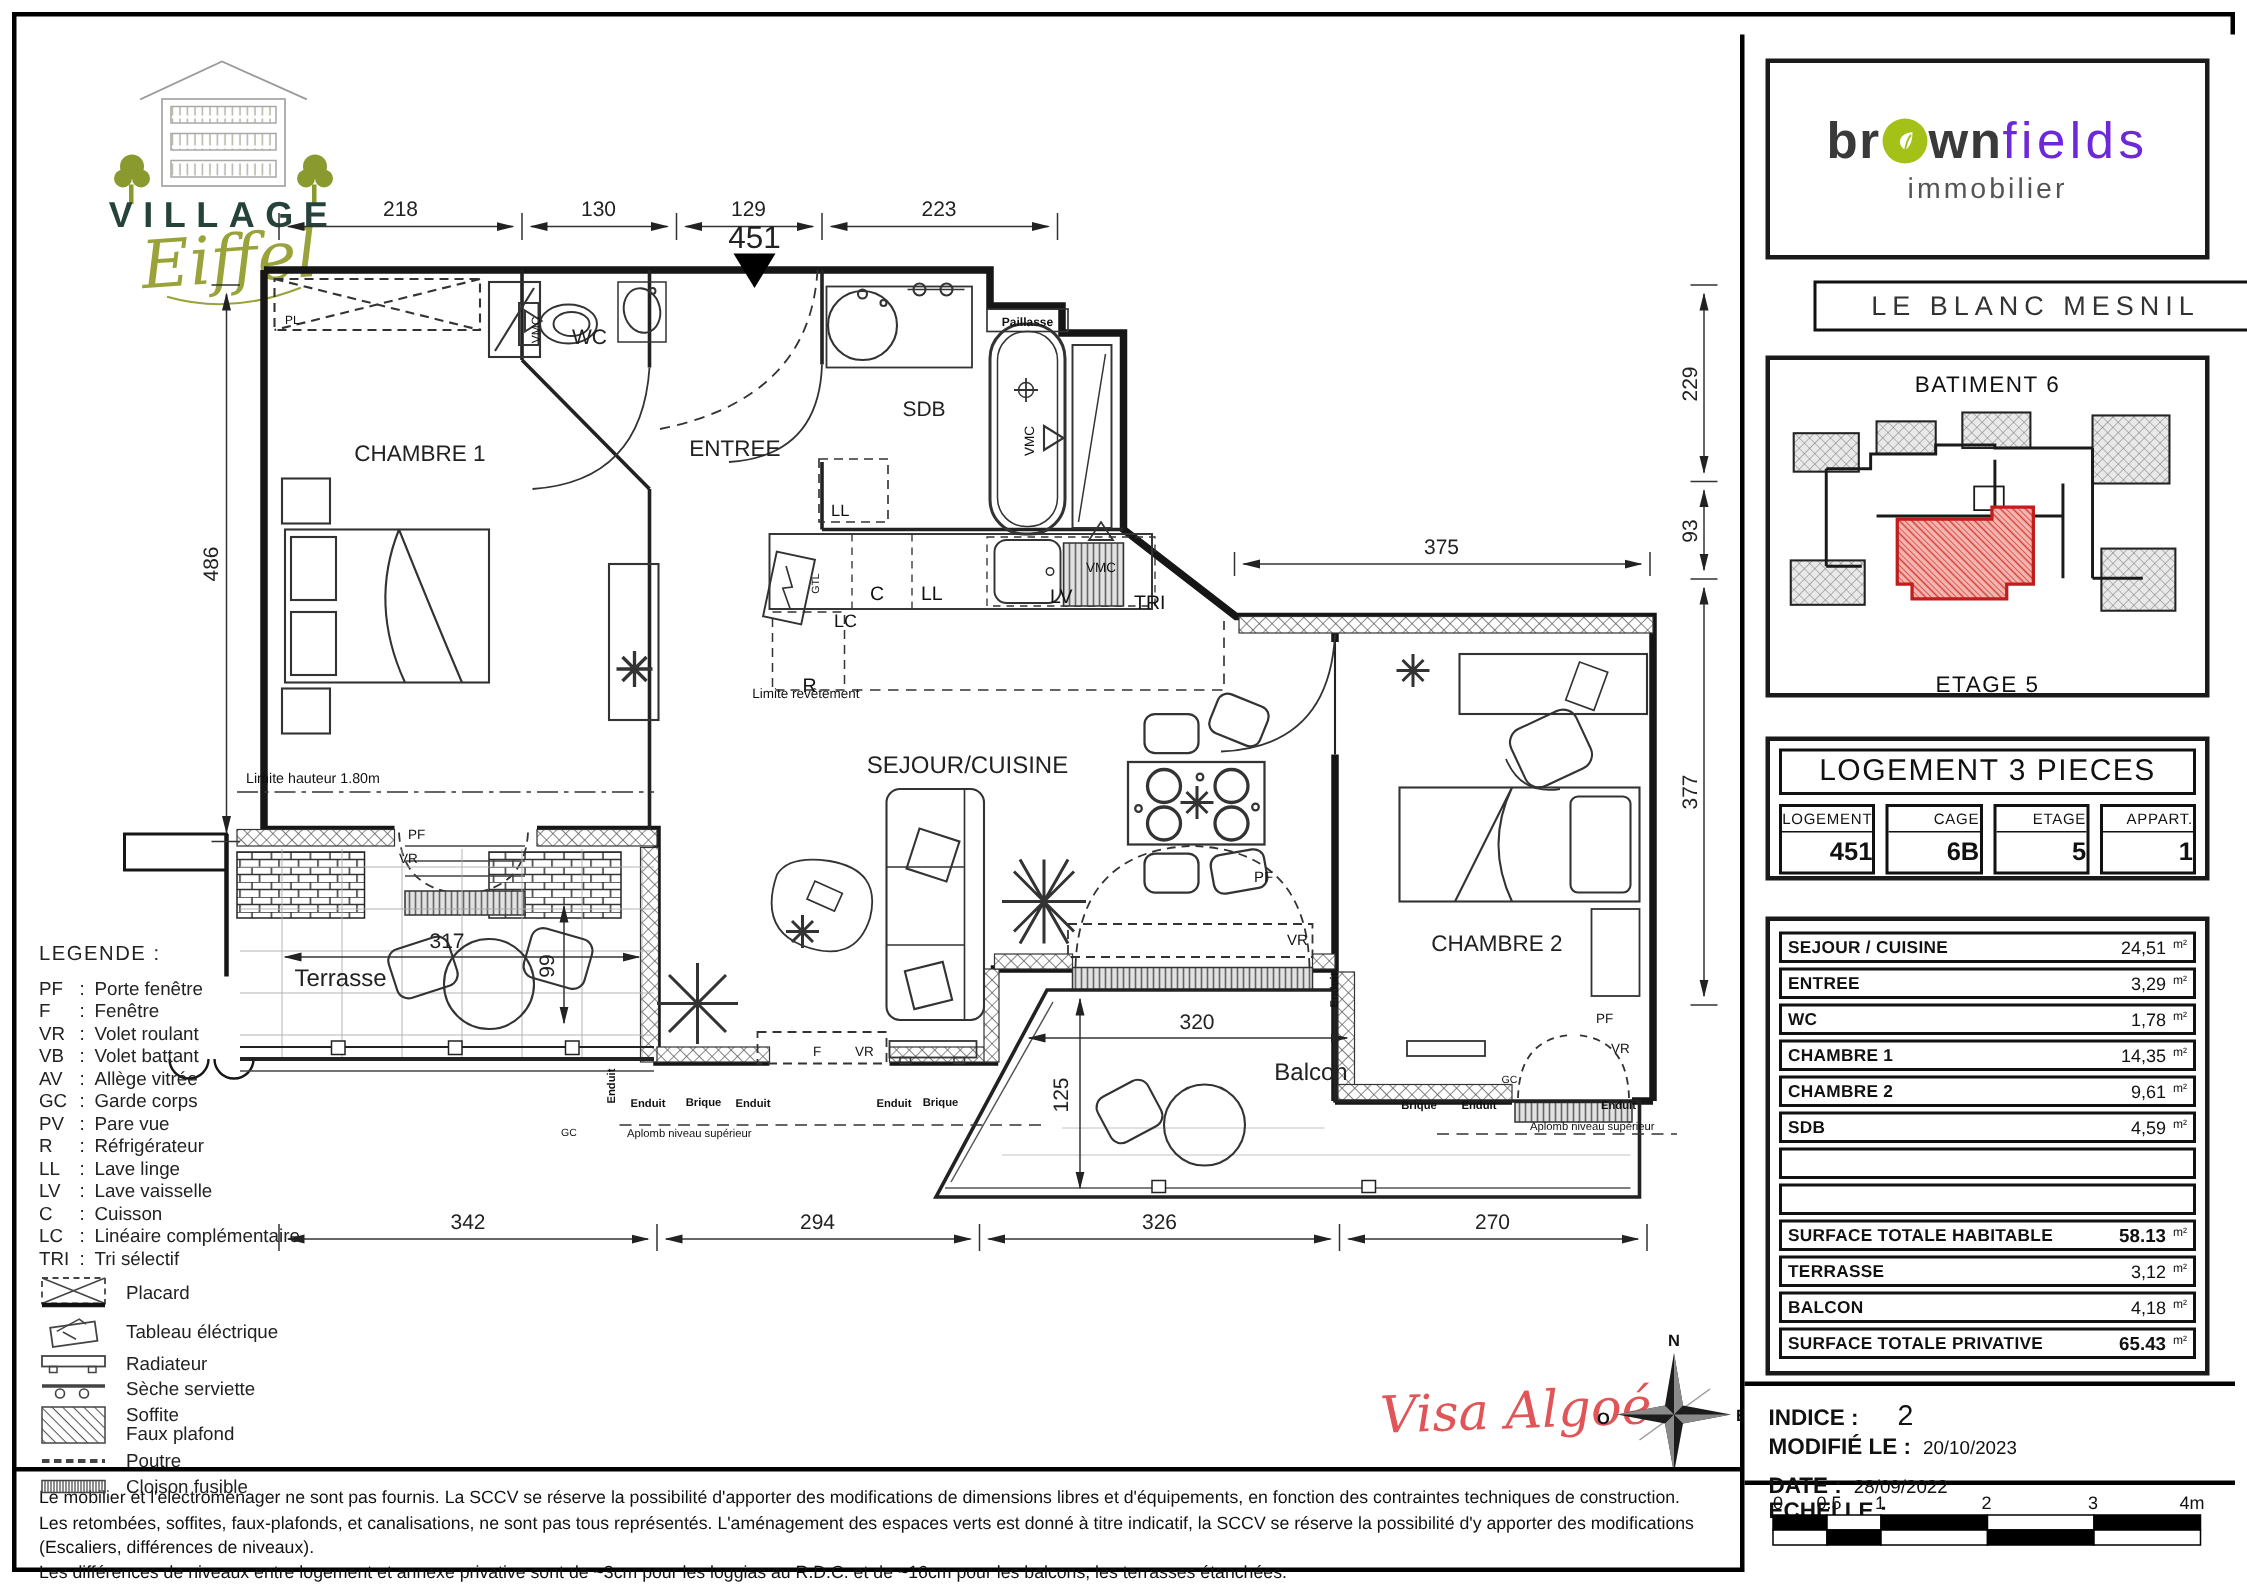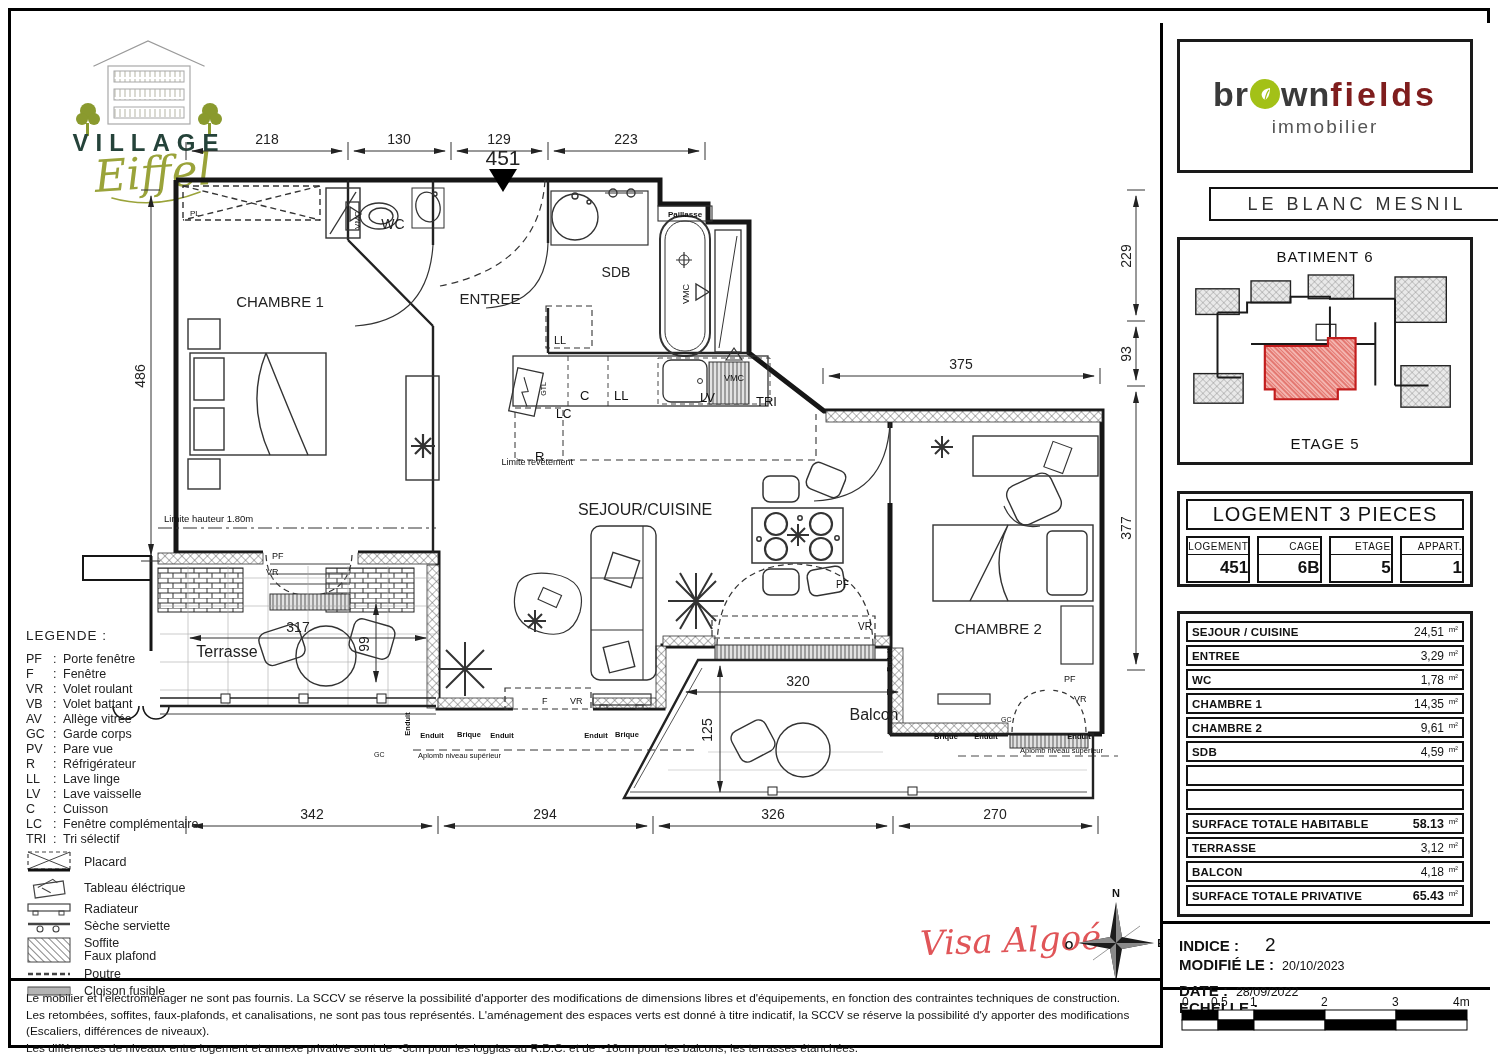--- a/index.html
+++ b/index.html
@@ -17,27 +17,27 @@
   .lg-sym svg{flex:none;margin-right:12px;}
   .lg-sym .two{line-height:13px;}
   
   .rpanel{position:absolute;top:23px;right:8px;bottom:8px;width:327px;border-left:3px solid #000;background:#fff;}
   .rbox{position:absolute;left:14px;width:296px;box-sizing:border-box;background:#fff;}
   .logo-box{top:16px;height:134px;border:3px solid #1a1a1a;display:flex;flex-direction:column;align-items:center;justify-content:center;}
   .bf-line{font-size:34px;letter-spacing:1px;display:flex;align-items:center;}
   .bf-b{font-weight:bold;color:#3a3a3a;}
   .bf-o{display:inline-block;width:30px;height:30px;border-radius:50%;background:#a3c117;position:relative;margin:0 1px;}
   .bf-o svg{position:absolute;left:5px;top:5px;}
-  .bf-t{font-weight:700;color:#7f1d1d;letter-spacing:3px;}
+  .bf-t{font-weight:400;color:#6d28d9;letter-spacing:3px;}
   .bf-sub{font-size:19px;color:#555;letter-spacing:2px;margin-top:2px;}
   .city-box{top:164px;height:34px;border:2px solid #111;display:flex;align-items:center;justify-content:center;
             font-size:18px;letter-spacing:4px;color:#333;margin-left:32px;}
   .bat-box{top:214px;height:228px;border:3px solid #1a1a1a;text-align:center;}
   .bat-title,.bat-etage{font-size:15px;letter-spacing:1px;margin:8px 0 2px;}
-  .bat-etage{margin-top:6px;}
+  .bat-etage{margin-top:18px;}
   .unit-box{top:468px;height:96px;border:3px solid #1a1a1a;padding:5px 6px;}
   .unit-title{border:2px solid #111;text-align:center;font-size:20px;letter-spacing:1px;padding:2px 0;margin-bottom:6px;}
   .unit-cells{display:flex;gap:7px;}
   .ucell{border:2px solid #111;flex:1;text-align:right;padding:1px 0 3px;}
   .ucell .h{font-size:10px;letter-spacing:.5px;border-bottom:1px solid #111;padding:2px 0;}
   .ucell .v{font-size:17px;font-weight:600;padding-top:3px;}
   .areas-box{top:588px;height:306px;border:3px solid #1a1a1a;padding:7px 6px;}
   .arow{border:2px solid #111;height:17px;display:flex;align-items:center;padding:0 4px;margin-bottom:3px;
         font-size:11.5px;}
   .arow .al{font-weight:700;flex:1;letter-spacing:.2px;}
@@ -471,21 +471,21 @@
         <span>Lave vaisselle</span>
       </div>
     <div class="lg-row">
         <span class="lg-k">C</span>
         <span class="lg-c">:</span>
         <span>Cuisson</span>
       </div>
     <div class="lg-row">
         <span class="lg-k">LC</span>
         <span class="lg-c">:</span>
-        <span>Fenêtre complémentaire</span>
+        <span>Linéaire complémentaire</span>
       </div>
     <div class="lg-row">
         <span class="lg-k">TRI</span>
         <span class="lg-c">:</span>
         <span>Tri sélectif</span>
       </div>
 
     <div class="lg-sym">
       <svg width="46" height="24">
         <rect x="2" y="2" width="42" height="17" fill="none" stroke="#444" stroke-width="1.2" stroke-dasharray="4 3"></rect>

